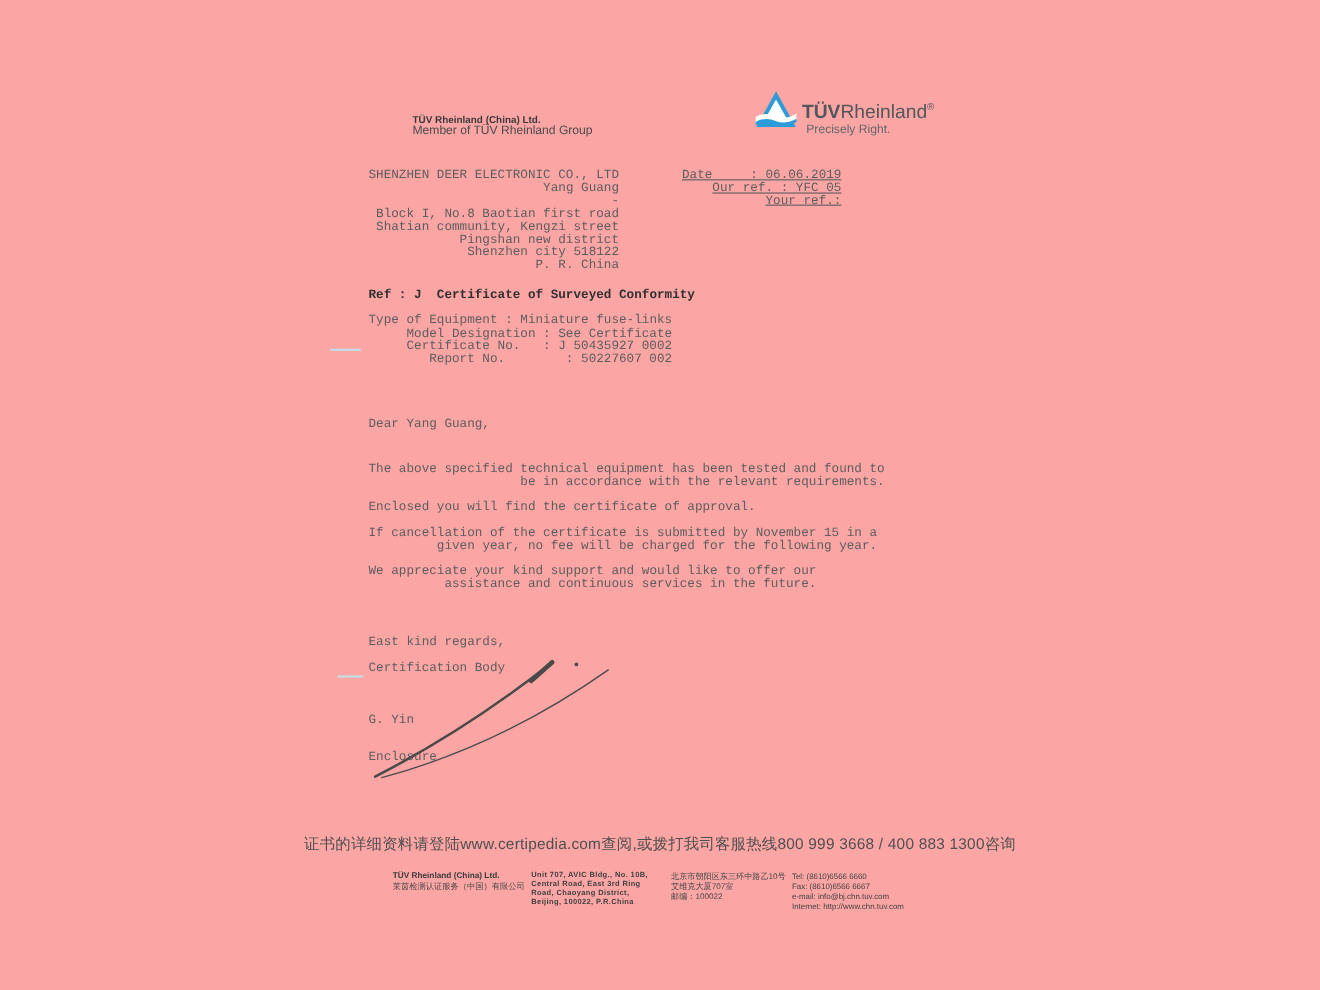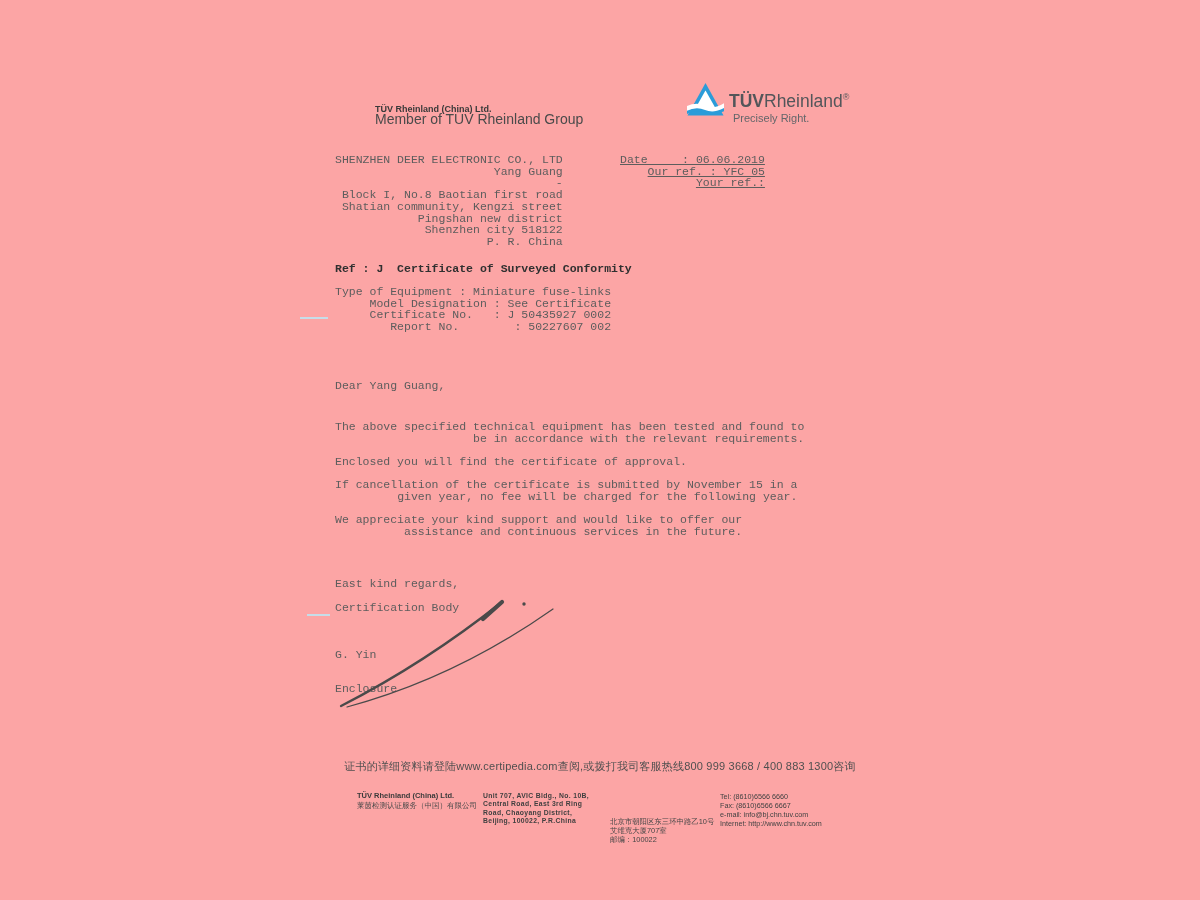--- a/index.html
+++ b/index.html
@@ -9,30 +9,30 @@
     font-family:"Liberation Sans","DejaVu Sans",sans-serif;
   }
   .abs { position:absolute; }
   .mono {
     font-family:"Liberation Mono","DejaVu Sans Mono",monospace;
     font-size:11.5px; line-height:11.7px; white-space:pre;
     color:#5d5d5d; letter-spacing:0;text-align:right;
   }
   .subject { font-weight:bold; color:#303030; }
   .hdr-co   { font-size:9px; line-height:10px; font-weight:bold; color:#3a3a3a; }
-  .hdr-sub  { font-size:14px; line-height:10px; color:#4a4a4a; }
+  .hdr-sub  { font-size:11px; line-height:10px; color:#4a4a4a; }
   .brand    { font-size:17.5px; line-height:18px; color:#53565a; white-space:nowrap; }
   .brand .b { font-weight:bold;text-align:right; }
   .brand sup{ font-size:9px; }
   .tagline  { font-size:11px; color:#63666a; }
-  .notice   { font-size:11px; color:#4f4f4f; letter-spacing:0.2px; }
+  .notice   { font-size:14px; color:#4f4f4f; letter-spacing:0.2px; }
   .f-co-en  { font-size:7.5px; line-height:9px; font-weight:bold; color:#3a3a3a; white-space:pre; }
   .f-co-cn  { font-size:7.5px; line-height:9px; color:#4a4a4a; white-space:pre; }
   .f-addr-en{ font-size:6.8px; line-height:8.4px; font-weight:bold; letter-spacing:0.35px; color:#3f3f3f; white-space:pre; }
-  .f-addr-cn{ font-size:7.4px; line-height:9px; color:#474747; white-space:pre;margin-top:25px; }
+  .f-addr-cn{ font-size:7.4px; line-height:9px; color:#474747; white-space:pre; }
   .f-contact{ font-size:7.2px; line-height:9px; color:#424242; white-space:pre; }
   .artifact { background:#c6dde9; }
 </style>
 </head>
 <body>
 
 <div class="canvas">
 
   <div class="abs" style="left:375px; top:104px;">
     <div class="hdr-co">TÜV Rheinland (China) Ltd.</div>

